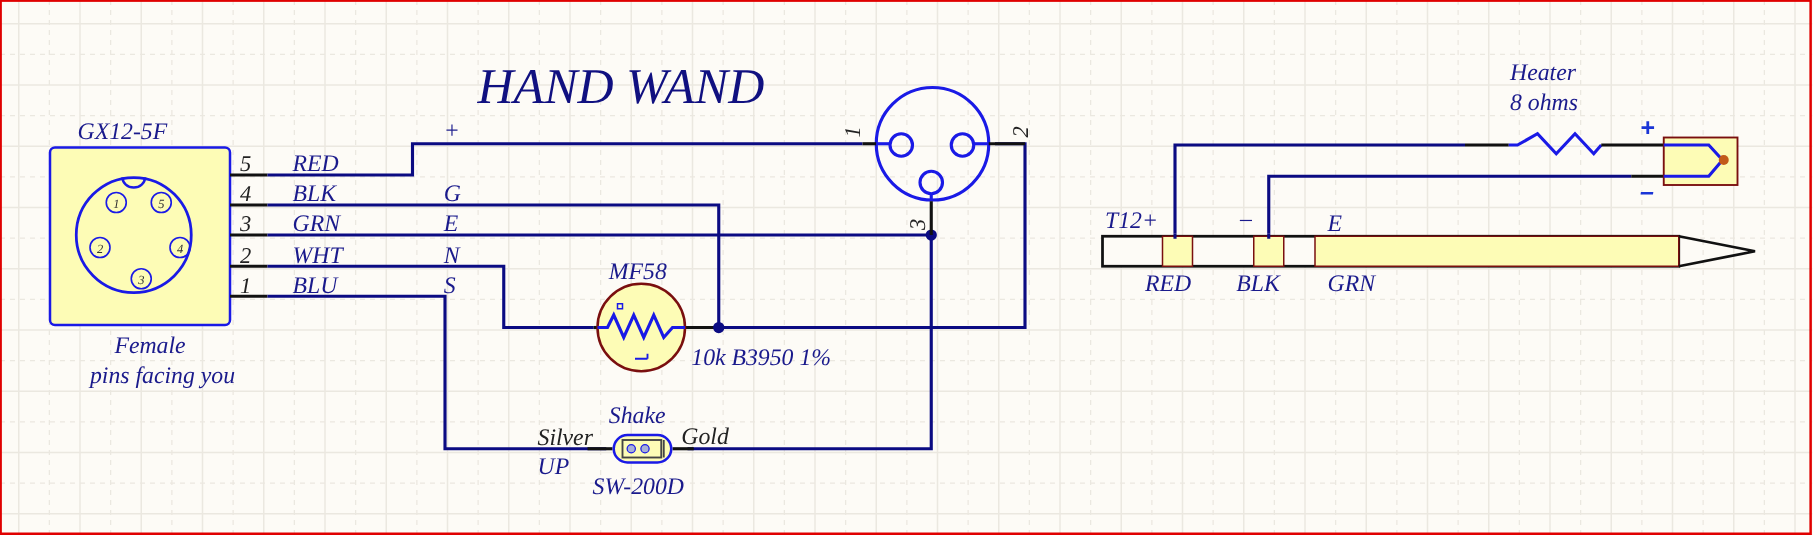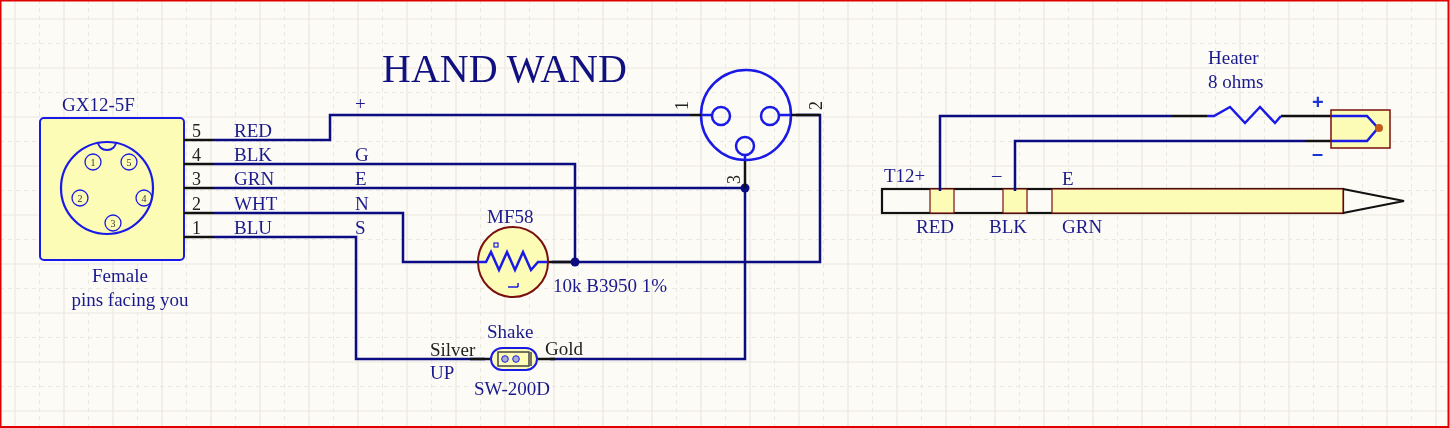--- a/index.html
+++ b/index.html
@@ -1,17 +1,17 @@
 <!DOCTYPE html>
 <html><head>
 <meta charset="utf-8">
 <style>
   html, body { margin:0; padding:0; }
   body { width:1450px; height:428px; overflow:hidden; background:#fdfbf6; }
-  #sheet { position:absolute; left:0; top:0; width:1450px; height:428px; }
+  #sheet { position:absolute; left:0; top:0; width:1450px; height:428px;font-style:italic; }
   svg text { font-family:"Liberation Serif", serif; }
   .lbl { fill:#1a1a8c; font-size:19px; }
   .lbl-black { fill:#222; font-size:19px; }
   .pin-num { fill:#222; font-size:18px; }
   .title { fill:#101080; font-size:40px; }
   .pm { fill:#1a35d6; font-size:20px; font-family:"Liberation Sans", sans-serif; font-weight:bold; }
   .wire { stroke:#0b0b82; stroke-width:2.5; fill:none; }
   .pinline { stroke:#111; stroke-width:2.5; fill:none; }
   .blue { stroke:#1a1ae6; stroke-width:2.5; fill:none; }
 </style>

